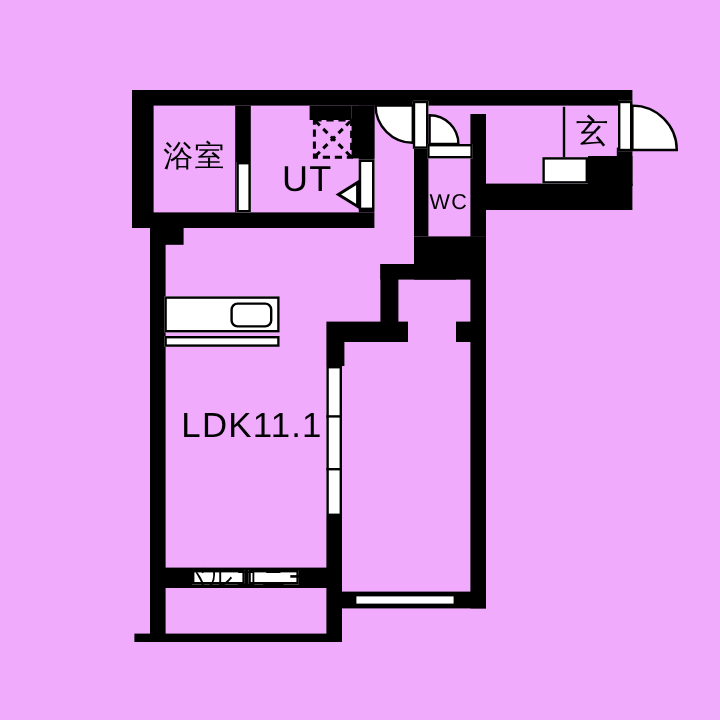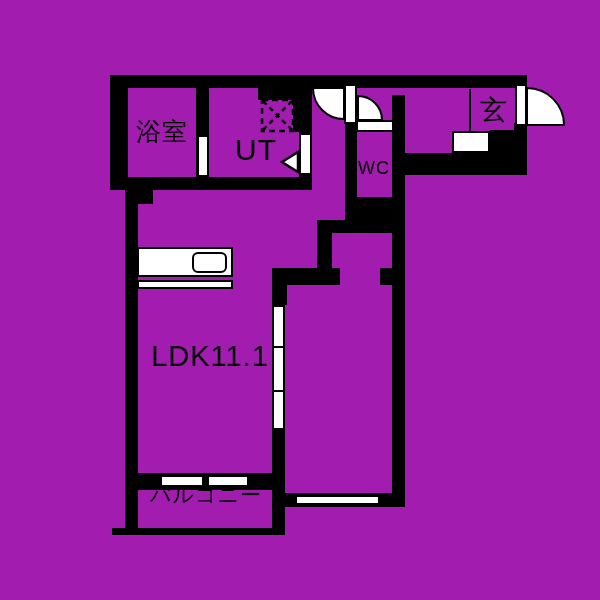--- a/index.html
+++ b/index.html
@@ -1,16 +1,16 @@
 <!DOCTYPE html>
 <html><head>
 <meta charset="utf-8">
 <style>
   html,body{margin:0;padding:0;background:#ffffff;}
-  #stage{position:relative;width:600px;height:600px;background:#a21caf;overflow:hidden;
+  #stage{position:relative;width:600px;height:600px;background:#f0abfc;overflow:hidden;
          font-family:"Liberation Sans",sans-serif;color:#000;}
   .w{position:absolute;background:#000;}            
   .d{position:absolute;background:#fff;border:2px solid #000;box-sizing:border-box;} 
   .lbl{position:absolute;transform:translate(-50%,-50%);white-space:nowrap;
        color:#000;letter-spacing:1px;line-height:1;}
   svg.overlay{position:absolute;left:0;top:0;pointer-events:none;}
 </style>
 </head>
 <body>
 
@@ -76,14 +76,14 @@
 
     <line x1="272" y1="347" x2="285" y2="347" stroke="#000000" stroke-width="2"></line>
     <line x1="272" y1="391" x2="285" y2="391" stroke="#000000" stroke-width="2"></line>
   </svg>
 
   <div class="lbl" style="left:162px;top:131px;font-size:25px">浴室</div>
   <div class="lbl" style="left:256px;top:150px;font-size:30px">UT</div>
   <div class="lbl" style="left:374px;top:168px;font-size:18px">WC</div>
   <div class="lbl" style="left:494px;top:110px;font-size:27px">玄</div>
   <div class="lbl" style="left:210px;top:356px;font-size:29px">LDK11.1</div>
-  <div class="lbl" style="left:206px;top:494px;font-size:21px">バルコニー</div>
+  <div class="lbl" style="left:206px;top:482px;font-size:21px">バルコニー</div>
 </div>
 
 </body></html>

